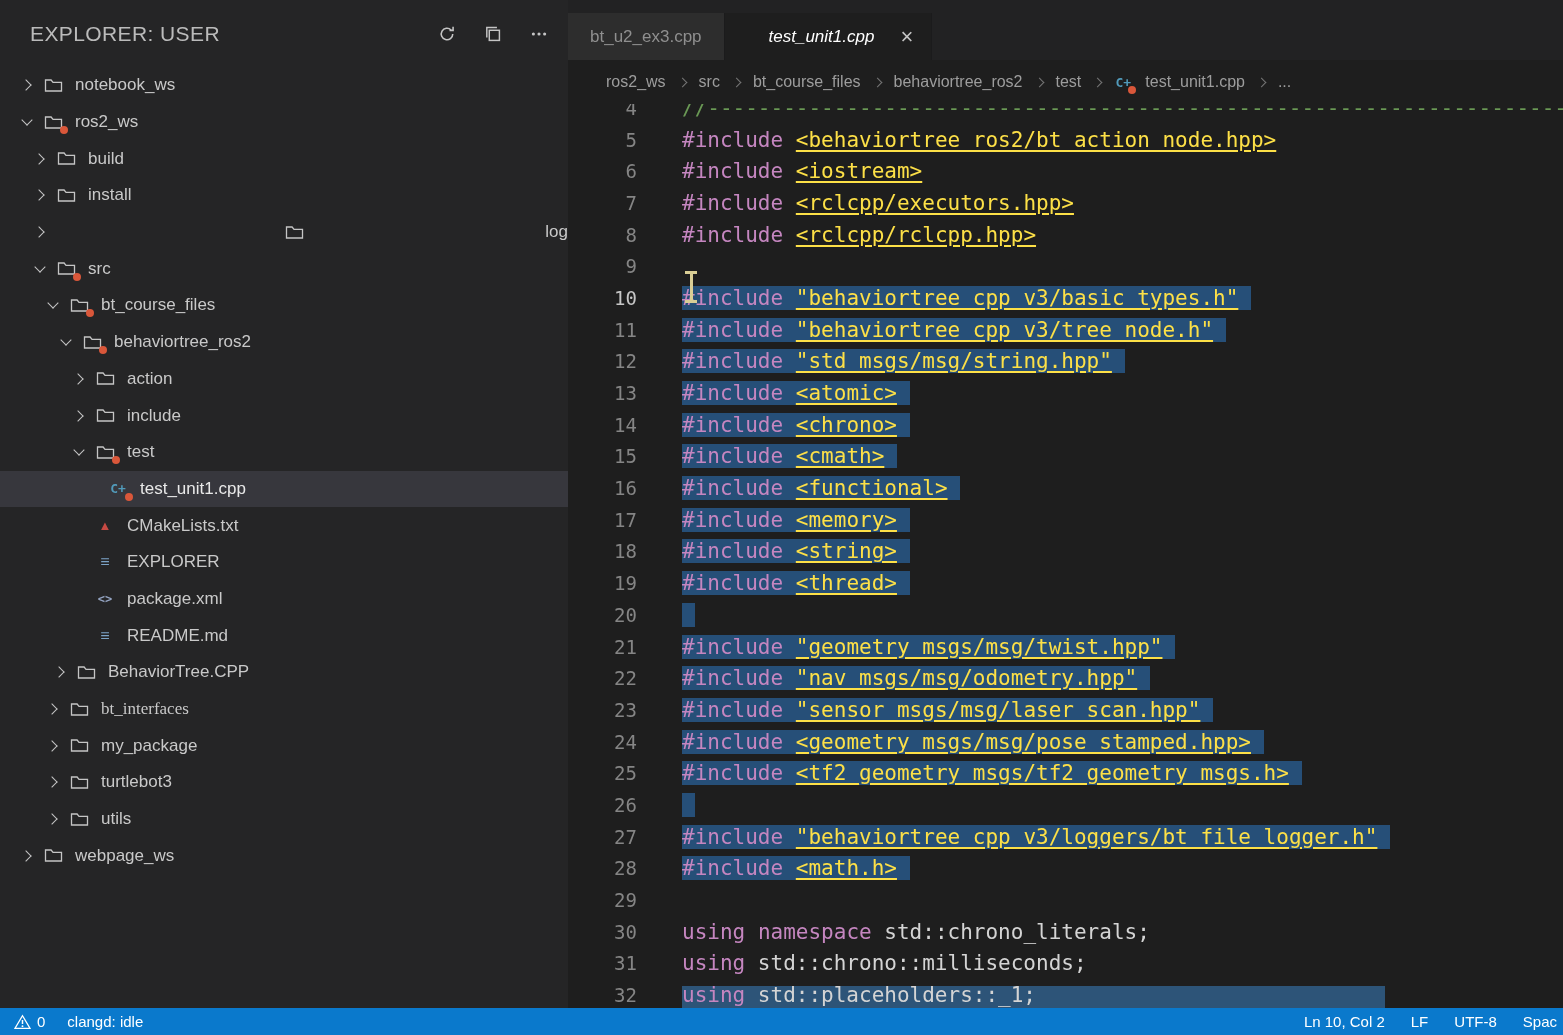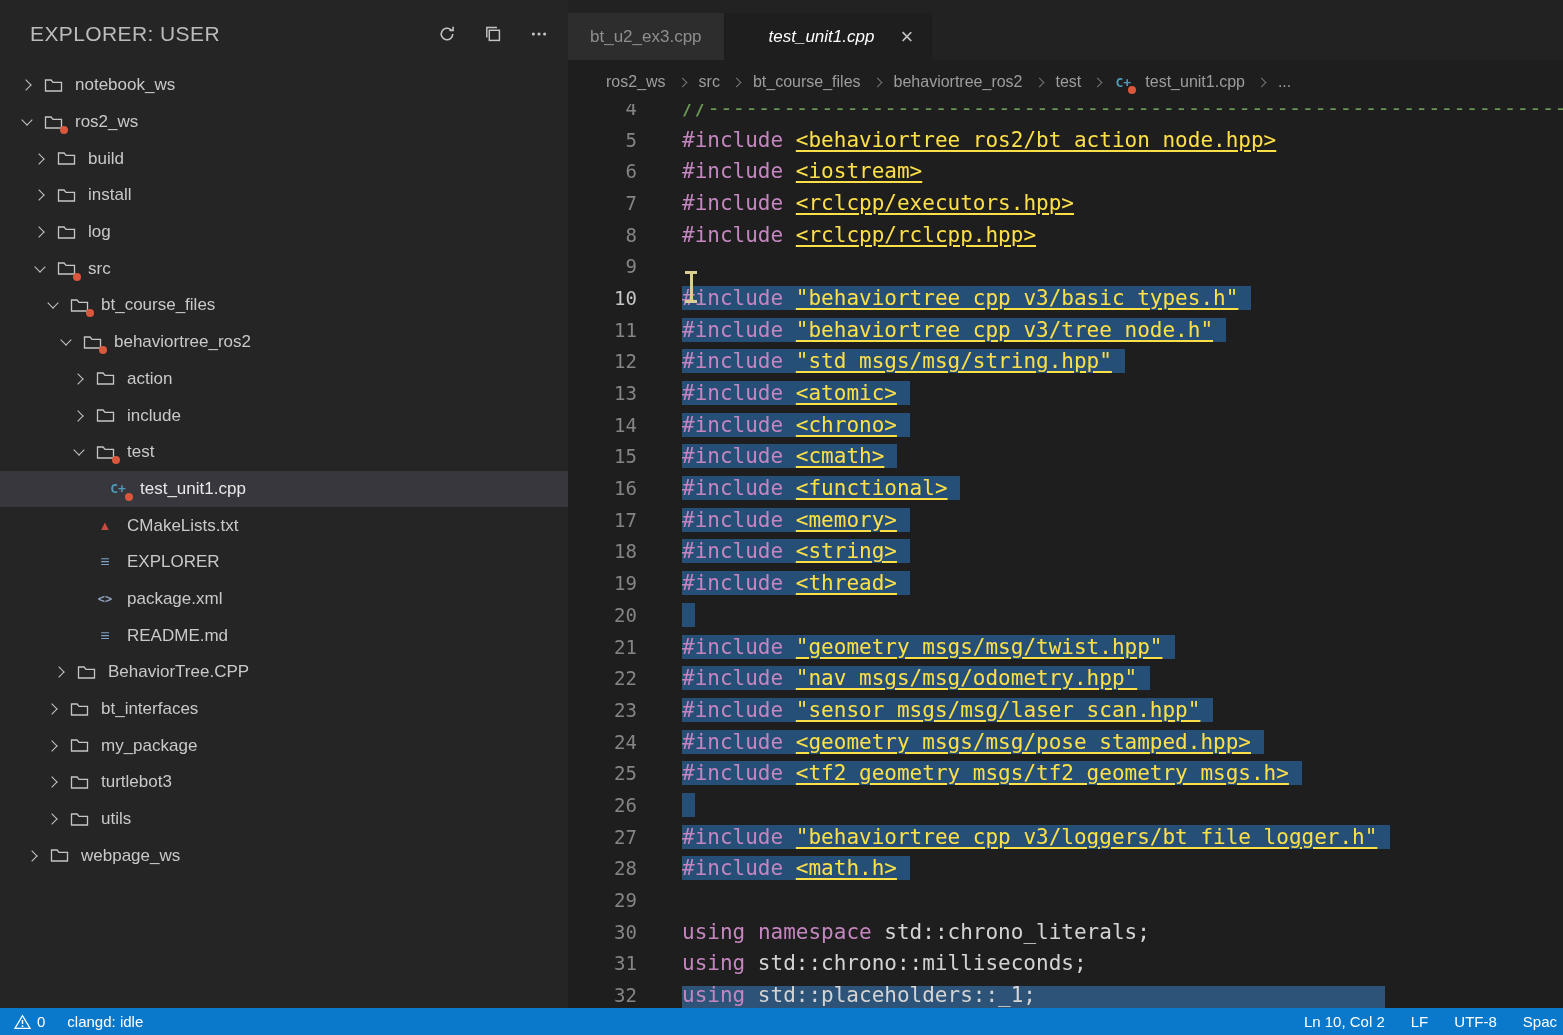--- a/index.html
+++ b/index.html
@@ -139,21 +139,21 @@
         <span class="chev-slot">
           <span class="chev right"></span>
         </span>
         <span class="icon-wrap">
           <svg width="19" height="15" viewBox="0 0 19 15">
             <path d="M1.5 2h5.6l1.9 2.4h8.5v8.6h-16z" fill="none" stroke="#c5c5c5" stroke-width="1.3"></path>
           </svg>
         </span>
         <span class="tree-label">install</span>
       </div>
-      <div class="tree-row" style="padding-left: 27px;">
+      <div class="tree-row" style="padding-left: 27px; justify-content: space-between;">
         <span class="chev-slot">
           <span class="chev right"></span>
         </span>
         <span class="icon-wrap">
           <svg width="19" height="15" viewBox="0 0 19 15">
             <path d="M1.5 2h5.6l1.9 2.4h8.5v8.6h-16z" fill="none" stroke="#c5c5c5" stroke-width="1.3"></path>
           </svg>
         </span>
         <span class="tree-label">log</span>
       </div>
@@ -267,65 +267,65 @@
         <span class="chev-slot">
           <span class="chev right"></span>
         </span>
         <span class="icon-wrap">
           <svg width="19" height="15" viewBox="0 0 19 15">
             <path d="M1.5 2h5.6l1.9 2.4h8.5v8.6h-16z" fill="none" stroke="#c5c5c5" stroke-width="1.3"></path>
           </svg>
         </span>
         <span class="tree-label">BehaviorTree.CPP</span>
       </div>
+      <div class="tree-row" style="padding-left: 40px; font-family: Liberation Serif, serif;">
+        <span class="chev-slot">
+          <span class="chev right"></span>
+        </span>
+        <span class="icon-wrap">
+          <svg width="19" height="15" viewBox="0 0 19 15">
+            <path d="M1.5 2h5.6l1.9 2.4h8.5v8.6h-16z" fill="none" stroke="#c5c5c5" stroke-width="1.3"></path>
+          </svg>
+        </span>
+        <span class="tree-label">bt_interfaces</span>
+      </div>
       <div class="tree-row" style="padding-left: 40px;">
         <span class="chev-slot">
           <span class="chev right"></span>
         </span>
         <span class="icon-wrap">
           <svg width="19" height="15" viewBox="0 0 19 15">
             <path d="M1.5 2h5.6l1.9 2.4h8.5v8.6h-16z" fill="none" stroke="#c5c5c5" stroke-width="1.3"></path>
           </svg>
         </span>
-        <span class="tree-label">bt_interfaces</span>
+        <span class="tree-label">my_package</span>
       </div>
       <div class="tree-row" style="padding-left: 40px;">
         <span class="chev-slot">
           <span class="chev right"></span>
         </span>
         <span class="icon-wrap">
           <svg width="19" height="15" viewBox="0 0 19 15">
             <path d="M1.5 2h5.6l1.9 2.4h8.5v8.6h-16z" fill="none" stroke="#c5c5c5" stroke-width="1.3"></path>
           </svg>
         </span>
-        <span class="tree-label">my_package</span>
+        <span class="tree-label">turtlebot3</span>
       </div>
       <div class="tree-row" style="padding-left: 40px;">
         <span class="chev-slot">
           <span class="chev right"></span>
         </span>
         <span class="icon-wrap">
           <svg width="19" height="15" viewBox="0 0 19 15">
             <path d="M1.5 2h5.6l1.9 2.4h8.5v8.6h-16z" fill="none" stroke="#c5c5c5" stroke-width="1.3"></path>
           </svg>
         </span>
-        <span class="tree-label">turtlebot3</span>
-      </div>
-      <div class="tree-row" style="padding-left: 40px;">
-        <span class="chev-slot">
-          <span class="chev right"></span>
-        </span>
-        <span class="icon-wrap">
-          <svg width="19" height="15" viewBox="0 0 19 15">
-            <path d="M1.5 2h5.6l1.9 2.4h8.5v8.6h-16z" fill="none" stroke="#c5c5c5" stroke-width="1.3"></path>
-          </svg>
-        </span>
         <span class="tree-label">utils</span>
       </div>
-      <div class="tree-row" style="padding-left: 20px;">
+      <div class="tree-row" style="padding-left: 14px;">
         <span class="chev-slot">
           <span class="chev right"></span>
         </span>
         <span class="icon-wrap">
           <svg width="19" height="15" viewBox="0 0 19 15">
             <path d="M1.5 2h5.6l1.9 2.4h8.5v8.6h-16z" fill="none" stroke="#c5c5c5" stroke-width="1.3"></path>
           </svg>
         </span>
         <span class="tree-label">webpage_ws</span>
       </div>

